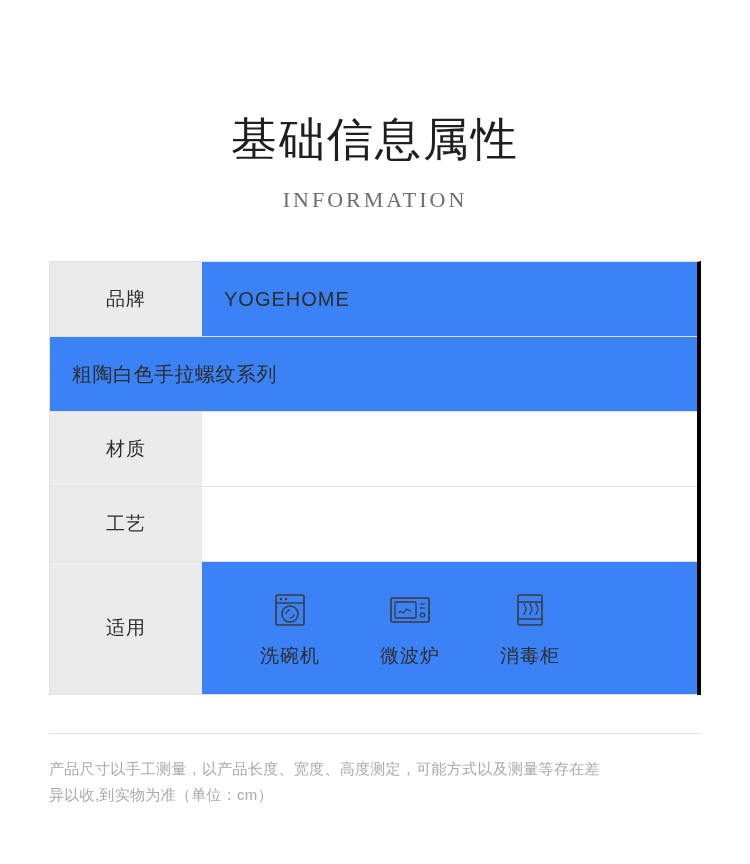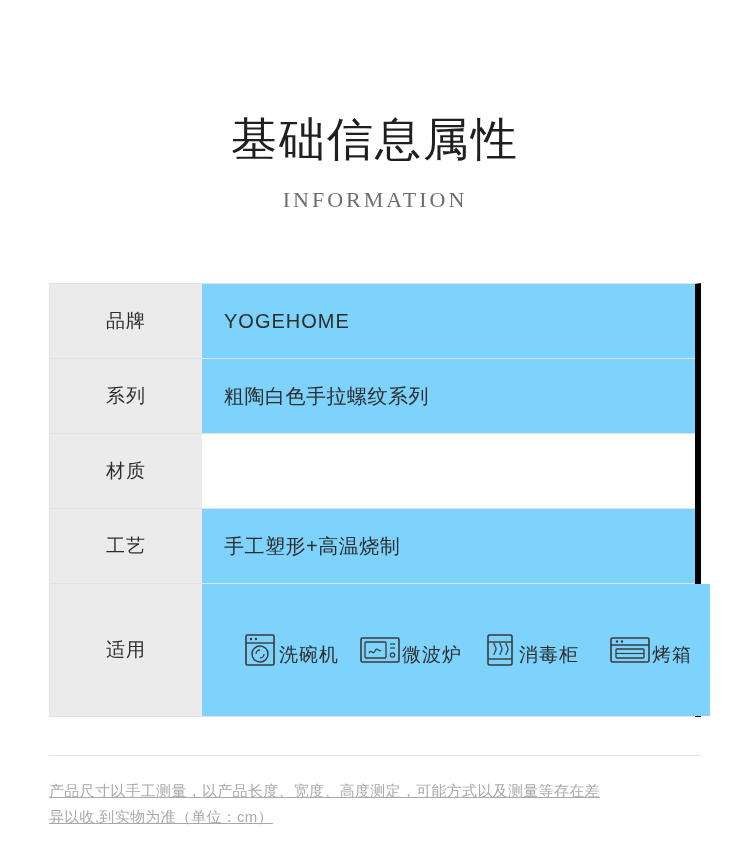--- a/index.html
+++ b/index.html
@@ -33,25 +33,25 @@
     font-family: "Liberation Sans", "DejaVu Sans", sans-serif;
   }
   .header .title-en {
     margin-top: 20px;
     font-size: 22px;
     letter-spacing: 3px;
     color: #6e6e6e;
     font-family: "Liberation Serif", "DejaVu Serif", serif;
   }
   .table-wrap {
-    margin: 70px auto 0 auto;
+    margin: 48px auto 0 auto;
     width: 652px;
     border-top: 1px solid #e2e2e2;
     border-left: 1px solid #e2e2e2;
-    border-right: 6px solid #000000;
+    border-right: 4px solid #000000;
     box-sizing: border-box;
     text-align: center;
   }
   .row {
     display: flex;
     border-bottom: 1px solid #e2e2e2;
     min-height: 74px;
   }
   .row.applicable {
     min-height: 132px;
@@ -70,37 +70,37 @@
   }
   .cell-value {
     flex: 1 1 auto;
     display: flex;
     align-items: center;
     padding-left: 22px;
     font-size: 20px;
     color: #2d2d2d;
     letter-spacing: 0.5px;
     box-sizing: border-box;
-    background: #7dd3fc;
+    background: #3b82f6;
   }
   .cell-value.brand {
     font-family: "Liberation Sans", "DejaVu Sans", sans-serif;
     letter-spacing: 1px;
   }
   .appliances {
     display: flex;
     align-items: center;
     width: 100%;
     padding-left: 6px;
     box-sizing: border-box;
   }
   .appliance {
     width: 120px;
     display: flex;
-    flex-direction: row;
+    flex-direction: column;
     align-items: center;
     justify-content: center;
   }
   .appliance .icon {
     height: 46px;
     display: flex;
     align-items: center;
     justify-content: center;
   }
   .appliance .cap {
@@ -114,52 +114,49 @@
     margin: 38px auto 0 auto;
     border-top: 1px solid #e4e4e4;
   }
   .footnote {
     width: 652px;
     margin: 22px auto 0 auto;
     font-size: 15px;
     line-height: 1.75;
     color: #a9a9a9;
     letter-spacing: 0.3px;
-    text-decoration: underline;
   }
 </style>
 </head>
 <body>
 
 <div class="page">
 
   <div class="header">
     <div class="title-cn">基础信息属性</div>
     <div class="title-en">INFORMATION</div>
   </div>
 
   <div class="table-wrap">
 
     <div class="row">
       <div class="cell-label">品牌</div>
       <div class="cell-value brand">YOGEHOME</div>
     </div>
 
     <div class="row">
-      <div class="cell-label">系列</div>
       <div class="cell-value">粗陶白色手拉螺纹系列</div>
     </div>
 
     <div class="row">
       <div class="cell-label">材质</div>
     </div>
 
     <div class="row">
       <div class="cell-label">工艺</div>
-      <div class="cell-value">手工塑形+高温烧制</div>
     </div>
 
     <div class="row applicable">
       <div class="cell-label">适用</div>
       <div class="cell-value">
         <div class="appliances">
 
           <div class="appliance">
             <div class="icon">
               <svg width="38" height="38" viewBox="0 0 38 38" aria-hidden="true">
@@ -196,33 +193,20 @@
                 <line x1="7" y1="11" x2="31" y2="11" stroke="#3a3a3a" stroke-width="1.4"></line>
                 <line x1="7" y1="28" x2="31" y2="28" stroke="#3a3a3a" stroke-width="1.4"></line>
                 <path d="M13 24c0-3 2-3 2-6s-2-3-2-6" fill="none" stroke="#3a3a3a" stroke-width="1.3"></path>
                 <path d="M19 24c0-3 2-3 2-6s-2-3-2-6" fill="none" stroke="#3a3a3a" stroke-width="1.3"></path>
                 <path d="M25 24c0-3 2-3 2-6s-2-3-2-6" fill="none" stroke="#3a3a3a" stroke-width="1.3"></path>
               </svg>
             </div>
             <div class="cap">消毒柜</div>
           </div>
 
-          <div class="appliance">
-            <div class="icon">
-              <svg width="44" height="34" viewBox="0 0 44 34" aria-hidden="true">
-                <rect x="3" y="5" width="38" height="24" rx="1.5" fill="none" stroke="#3a3a3a" stroke-width="1.6"></rect>
-                <line x1="3" y1="12" x2="41" y2="12" stroke="#3a3a3a" stroke-width="1.4"></line>
-                <circle cx="9" cy="8.5" r="1.2" fill="#3a3a3a"></circle>
-                <circle cx="14" cy="8.5" r="1.2" fill="#3a3a3a"></circle>
-                <rect x="8" y="16" width="28" height="9" rx="1" fill="none" stroke="#3a3a3a" stroke-width="1.3"></rect>
-                <line x1="8" y1="20.5" x2="36" y2="20.5" stroke="#3a3a3a" stroke-width="1.1"></line>
-              </svg>
-            </div>
-            <div class="cap">烤箱</div>
-          </div>
 
         </div>
       </div>
     </div>
 
   </div>
 
   <div class="footnote-sep"></div>
 
   <div class="footnote">

